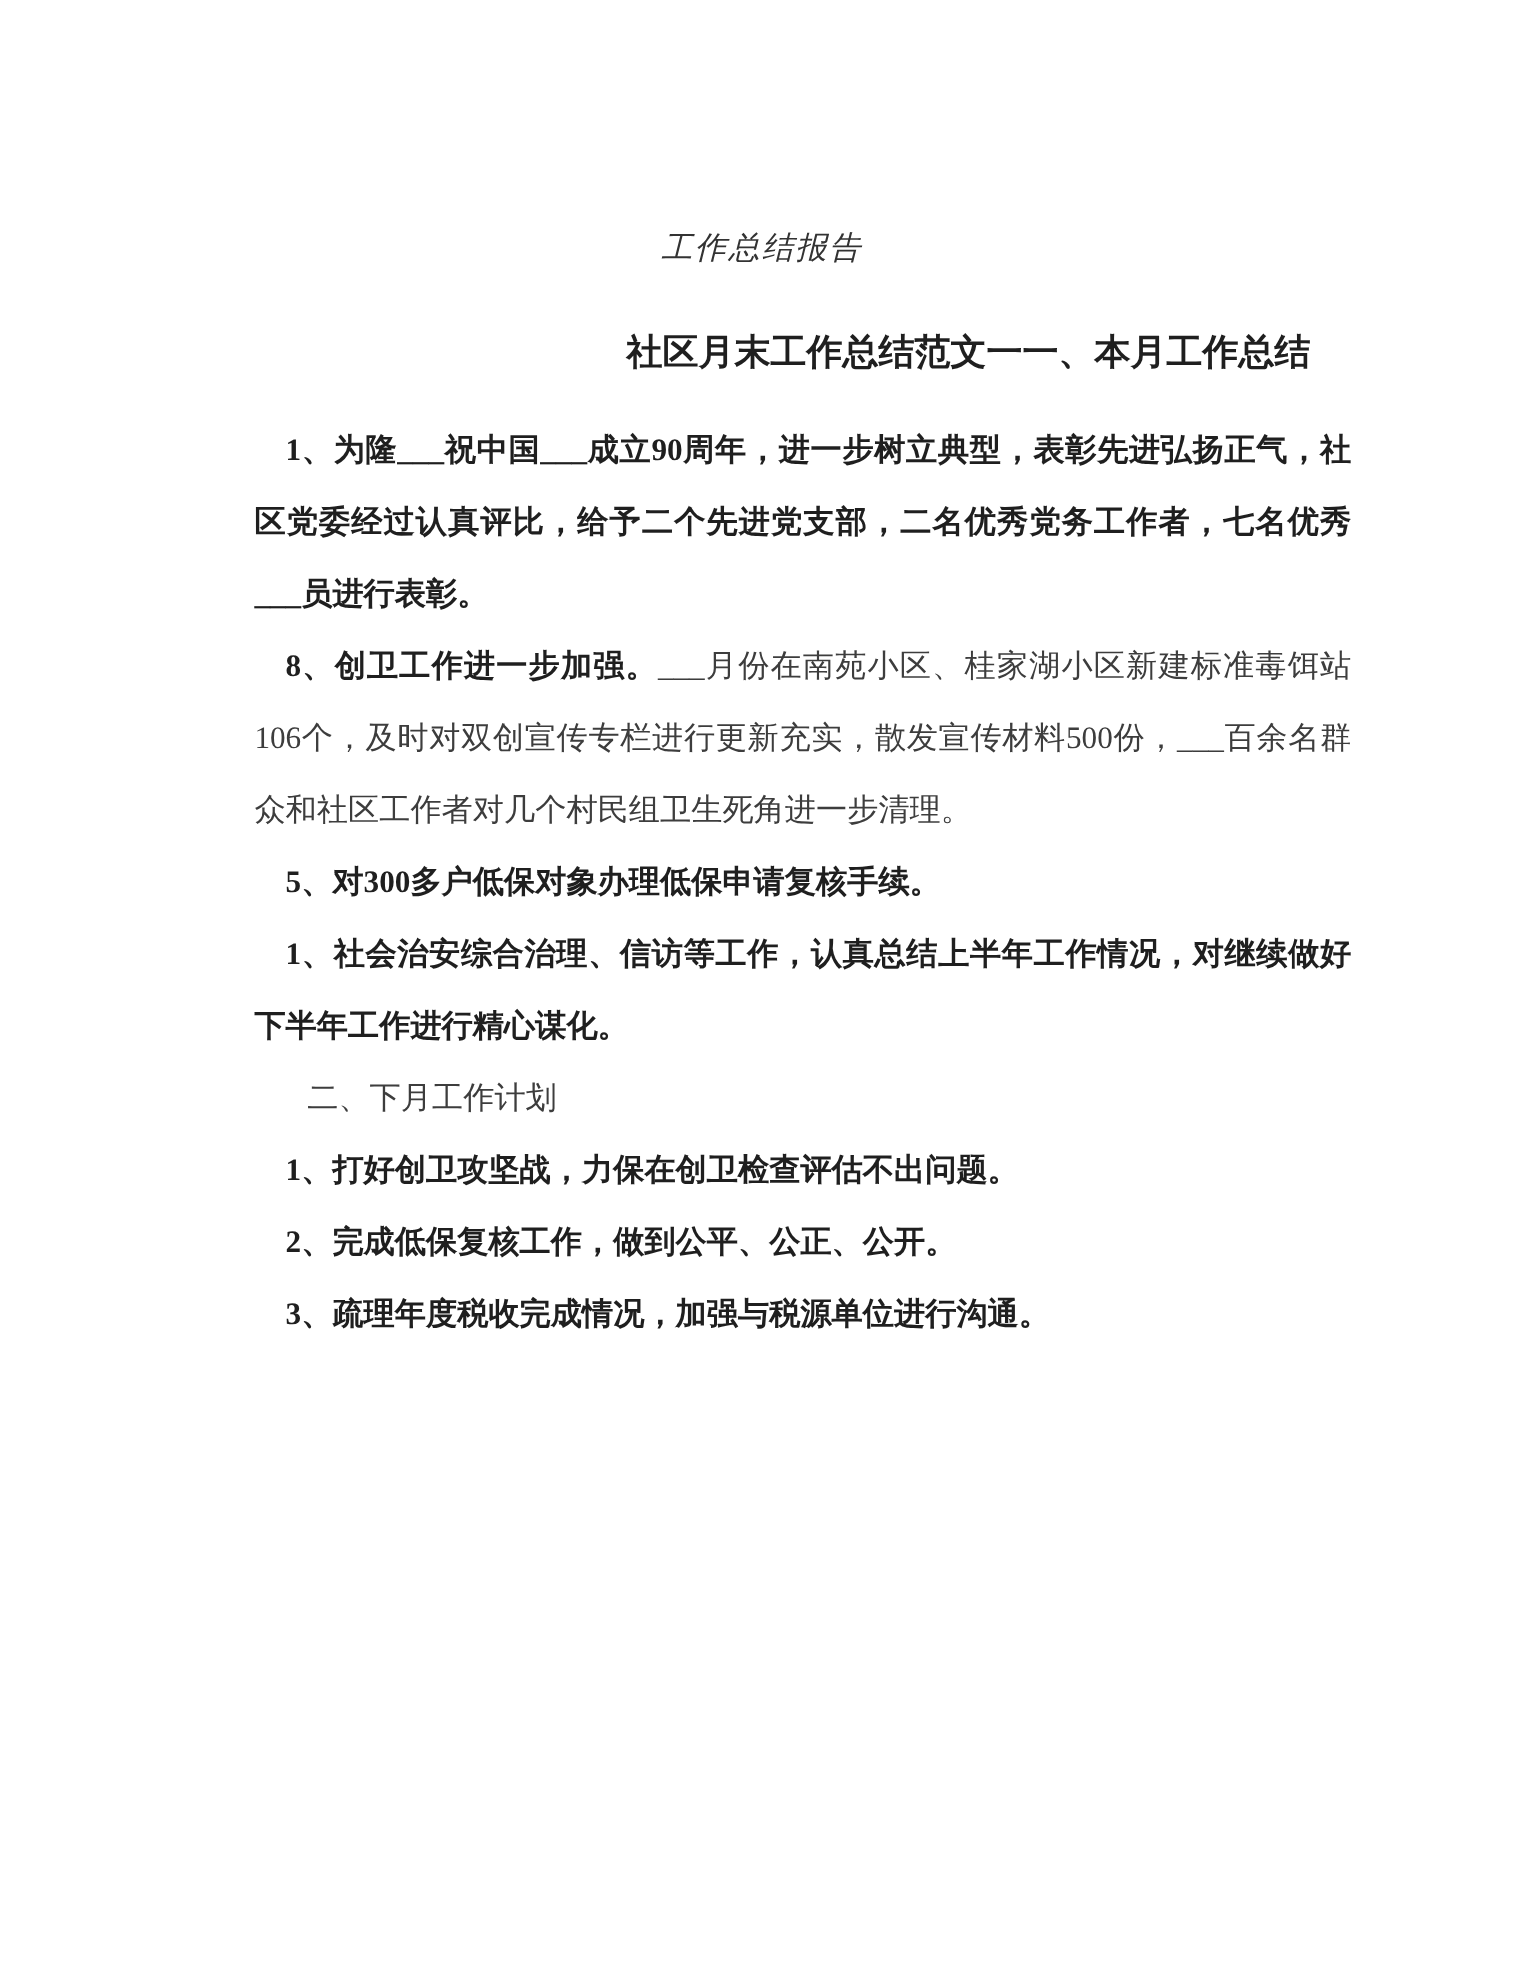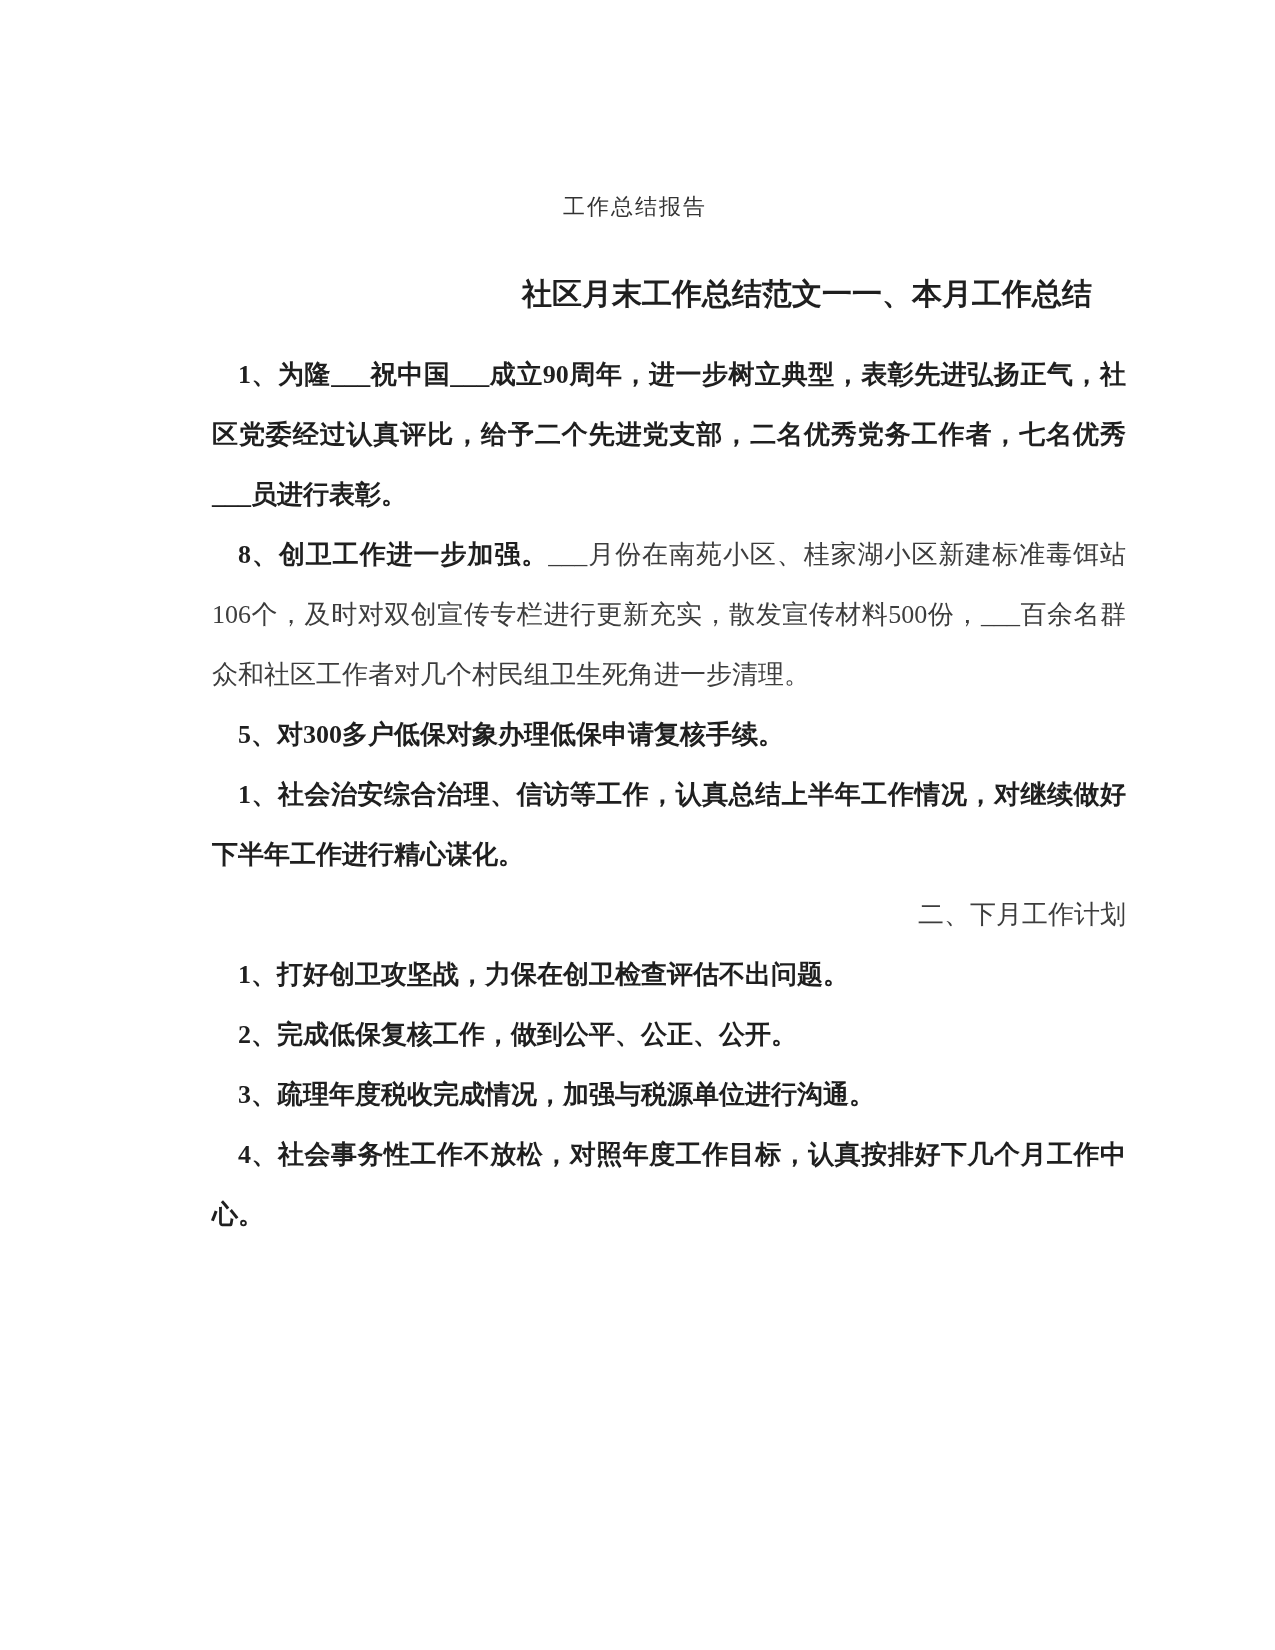--- a/index.html
+++ b/index.html
@@ -21,25 +21,26 @@
   }
   .page {
     width: 1275px;
     height: 1650px;
     padding: 170px 183px 0 178px;
     background: #ffffff;
   }
   .doc-title {
     margin: 12px 0 0 0;
     line-height: 50px;
-    font-size: 22px;
+    font-size: 26px;
     font-weight: normal;
     color: #333333;
     text-align: center;
     letter-spacing: 2px;
+    font-style: italic;
   }
   .doc-subtitle {
     margin: 36px 0 0 0;
     line-height: 52px;
     font-size: 30px;
     font-weight: bold;
     color: var(--ink);
     text-align: right;
   }
   .doc-body {
@@ -50,21 +51,21 @@
   .para {
     margin: 0;
     font-size: 26px;
     line-height: 60px;
     text-align: justify;
     text-indent: 26px;
     color: var(--ink);
   }
   .para.section-line {
     text-indent: 44px;
-    text-align: right;
+    text-align: left;
   }
   .seg-bold {
     font-weight: bold;
     color: var(--ink);
   }
   .seg-regular {
     font-weight: normal;
     color: var(--regular-ink);
   }
   .seg-muted {
@@ -79,15 +80,14 @@
   <div class="doc-subtitle">社区月末工作总结范文一一、本月工作总结</div>
   <div class="doc-body" id="doc-body">
       <p class="para"><span class="seg-bold">1、为隆___祝中国___成立90周年，进一步树立典型，表彰先进弘扬正气，社区党委经过认真评比，给予二个先进党支部，二名优秀党务工作者，七名优秀___员进行表彰。</span></p>
       <p class="para"><span class="seg-bold">8、创卫工作进一步加强。</span><span class="seg-regular">___月份在南苑小区、桂家湖小区新建标准毒饵站106个，及时对双创宣传专栏进行更新充实，散发宣传材料500份，___百余名群众和社区工作者对几个村民组卫生死角进一步清理。</span></p>
       <p class="para"><span class="seg-bold">5、对300多户低保对象办理低保申请复核手续。</span></p>
       <p class="para"><span class="seg-bold">1、社会治安综合治理、信访等工作，认真总结上半年工作情况，对继续做好下半年工作进行精心谋化。</span></p>
       <p class="para section-line"><span class="seg-regular">二、下月工作计划</span></p>
       <p class="para"><span class="seg-bold">1、打好创卫攻坚战，力保在创卫检查评估不出问题。</span></p>
       <p class="para"><span class="seg-bold">2、完成低保复核工作，做到公平、公正、公开。</span></p>
       <p class="para"><span class="seg-bold">3、疏理年度税收完成情况，加强与税源单位进行沟通。</span></p>
-      <p class="para"><span class="seg-bold">4、社会事务性工作不放松，对照年度工作目标，认真按排好下几个月工作中心。</span></p>
     </div>
 </div>
 
 </body></html>

